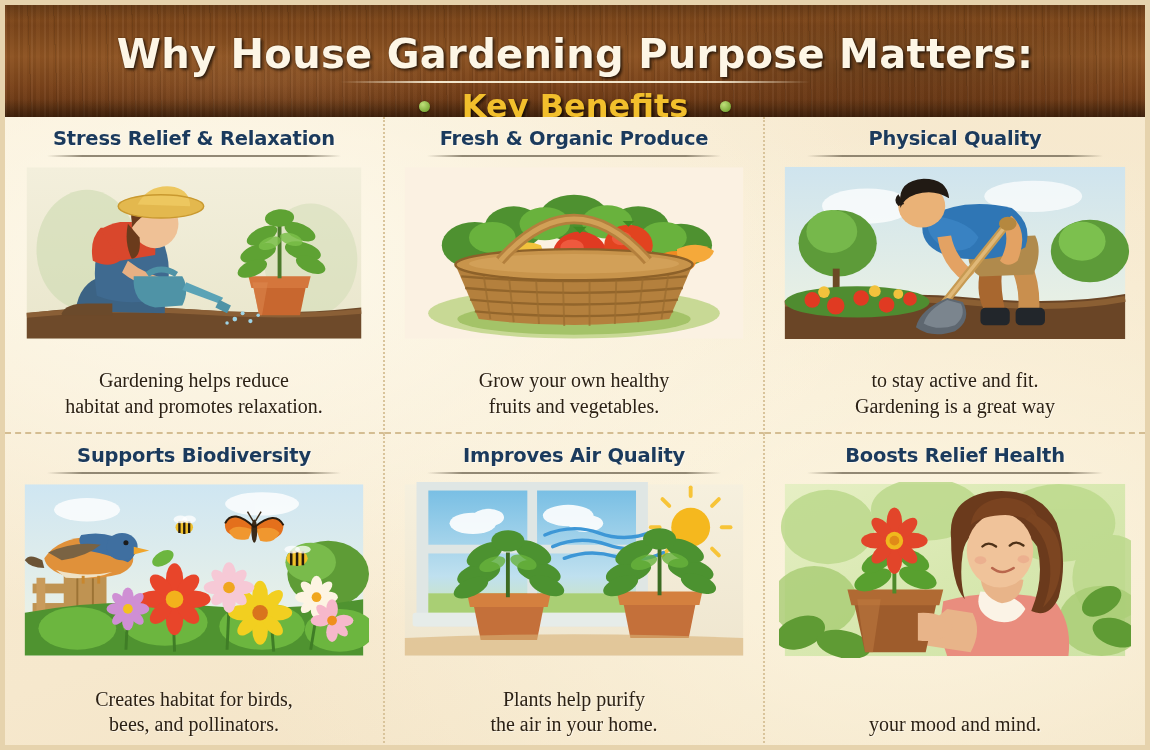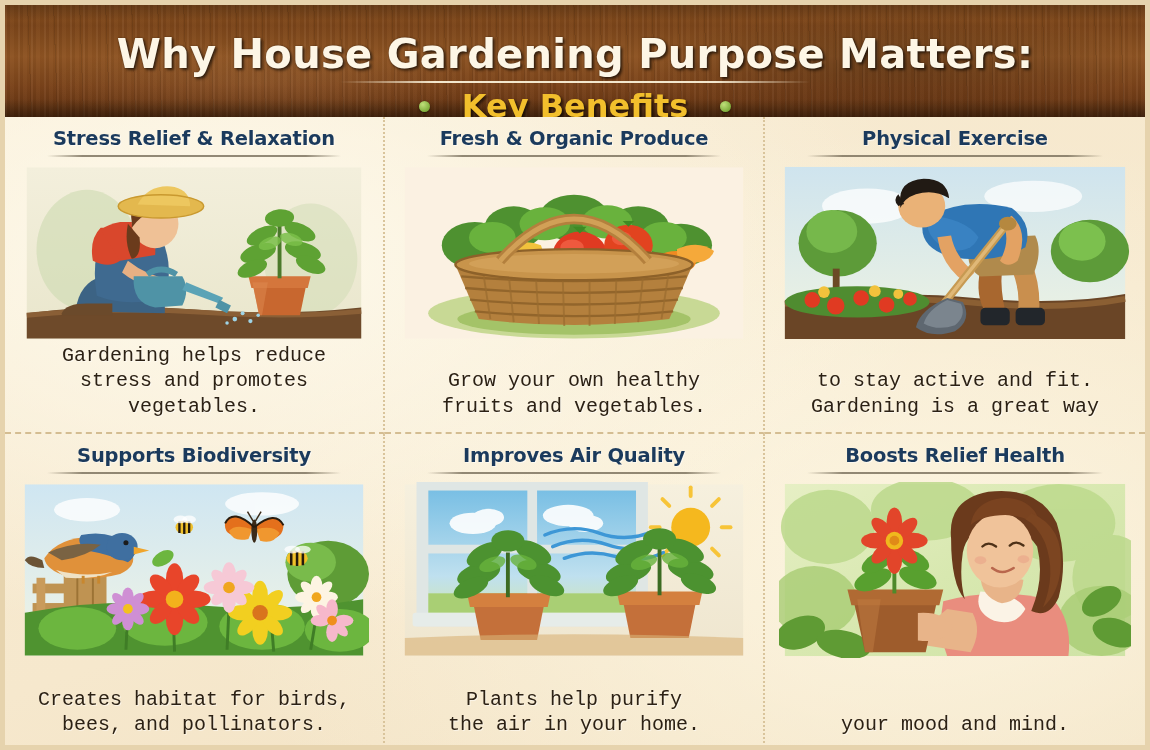--- a/index.html
+++ b/index.html
@@ -91,21 +91,21 @@
     background:linear-gradient(90deg, rgba(120,110,90,0) 0%, rgba(110,100,80,.75) 12%, rgba(110,100,80,.75) 88%, rgba(120,110,90,0) 100%);
   }
   .art { width:100%; height:176px; position:relative; }
   .art svg { width:100%; height:100%; display:block; }
   .c-cap {
     margin-top:auto; padding-bottom:6px;
     font-family:"Liberation Serif", serif;
     font-size:20px; color:#2c2114; text-align:center; line-height:1.28;
     text-shadow:1px 1px 0 rgba(255,255,255,.5);
   }
-  .c-cap span { display:block;font-family:Liberation Mono, monospace; }
+  .c-cap span { display:block; }
 </style>
 </head>
 <body>
 
 <div class="poster">
 
   <div class="header">
     <div class="h-title">Why House Gardening Purpose Matters:</div>
     <div class="h-rule"></div>
     <div class="h-sub-row">
@@ -181,21 +181,21 @@
             <circle cx="222" cy="156" r="2.4"></circle>
               <circle cx="230" cy="150" r="2"></circle>
             <circle cx="238" cy="158" r="2.2"></circle>
               <circle cx="246" cy="152" r="1.8"></circle>
             <circle cx="214" cy="160" r="1.8"></circle>
           </g>
         </svg>
       </div>
       <div class="c-cap">
         <span>Gardening helps reduce</span>
-        <span>stress and promotes vegetables.</span>
+        <span>habitat and promotes relaxation.</span>
       </div>
     </div>
 
     <div class="cell r1 c2">
       <div class="c-title">Fresh &amp; Organic Produce</div>
       <div class="c-underline"></div>
       <div class="art">
         <svg viewBox="0 0 360 176" preserveAspectRatio="xMidYMid meet">
           <rect x="6" y="0" width="348" height="176" fill="#fbf1e2"></rect>
           <ellipse cx="180" cy="150" rx="150" ry="26" fill="#9fc455" opacity=".55"></ellipse>
@@ -253,21 +253,21 @@
           <path d="M104 96 Q180 10 256 96" stroke="#d2a057" stroke-width="5" fill="none"></path>
         </svg>
       </div>
       <div class="c-cap">
         <span>Grow your own healthy</span>
         <span>fruits and vegetables.</span>
       </div>
     </div>
 
     <div class="cell r1">
-      <div class="c-title">Physical Exercise</div>
+      <div class="c-title">Physical Quality</div>
       <div class="c-underline"></div>
       <div class="art">
         <svg viewBox="0 0 360 176" preserveAspectRatio="xMidYMid meet">
           <defs>
             <linearGradient id="skyC3" x1="0" y1="0" x2="0" y2="1">
               <stop offset="0%" stop-color="#cfe4ee"></stop>
                 <stop offset="100%" stop-color="#eef3e2"></stop>
             </linearGradient>
           </defs>
           <rect x="6" y="0" width="348" height="176" fill="url(#skyC3)"></rect>

